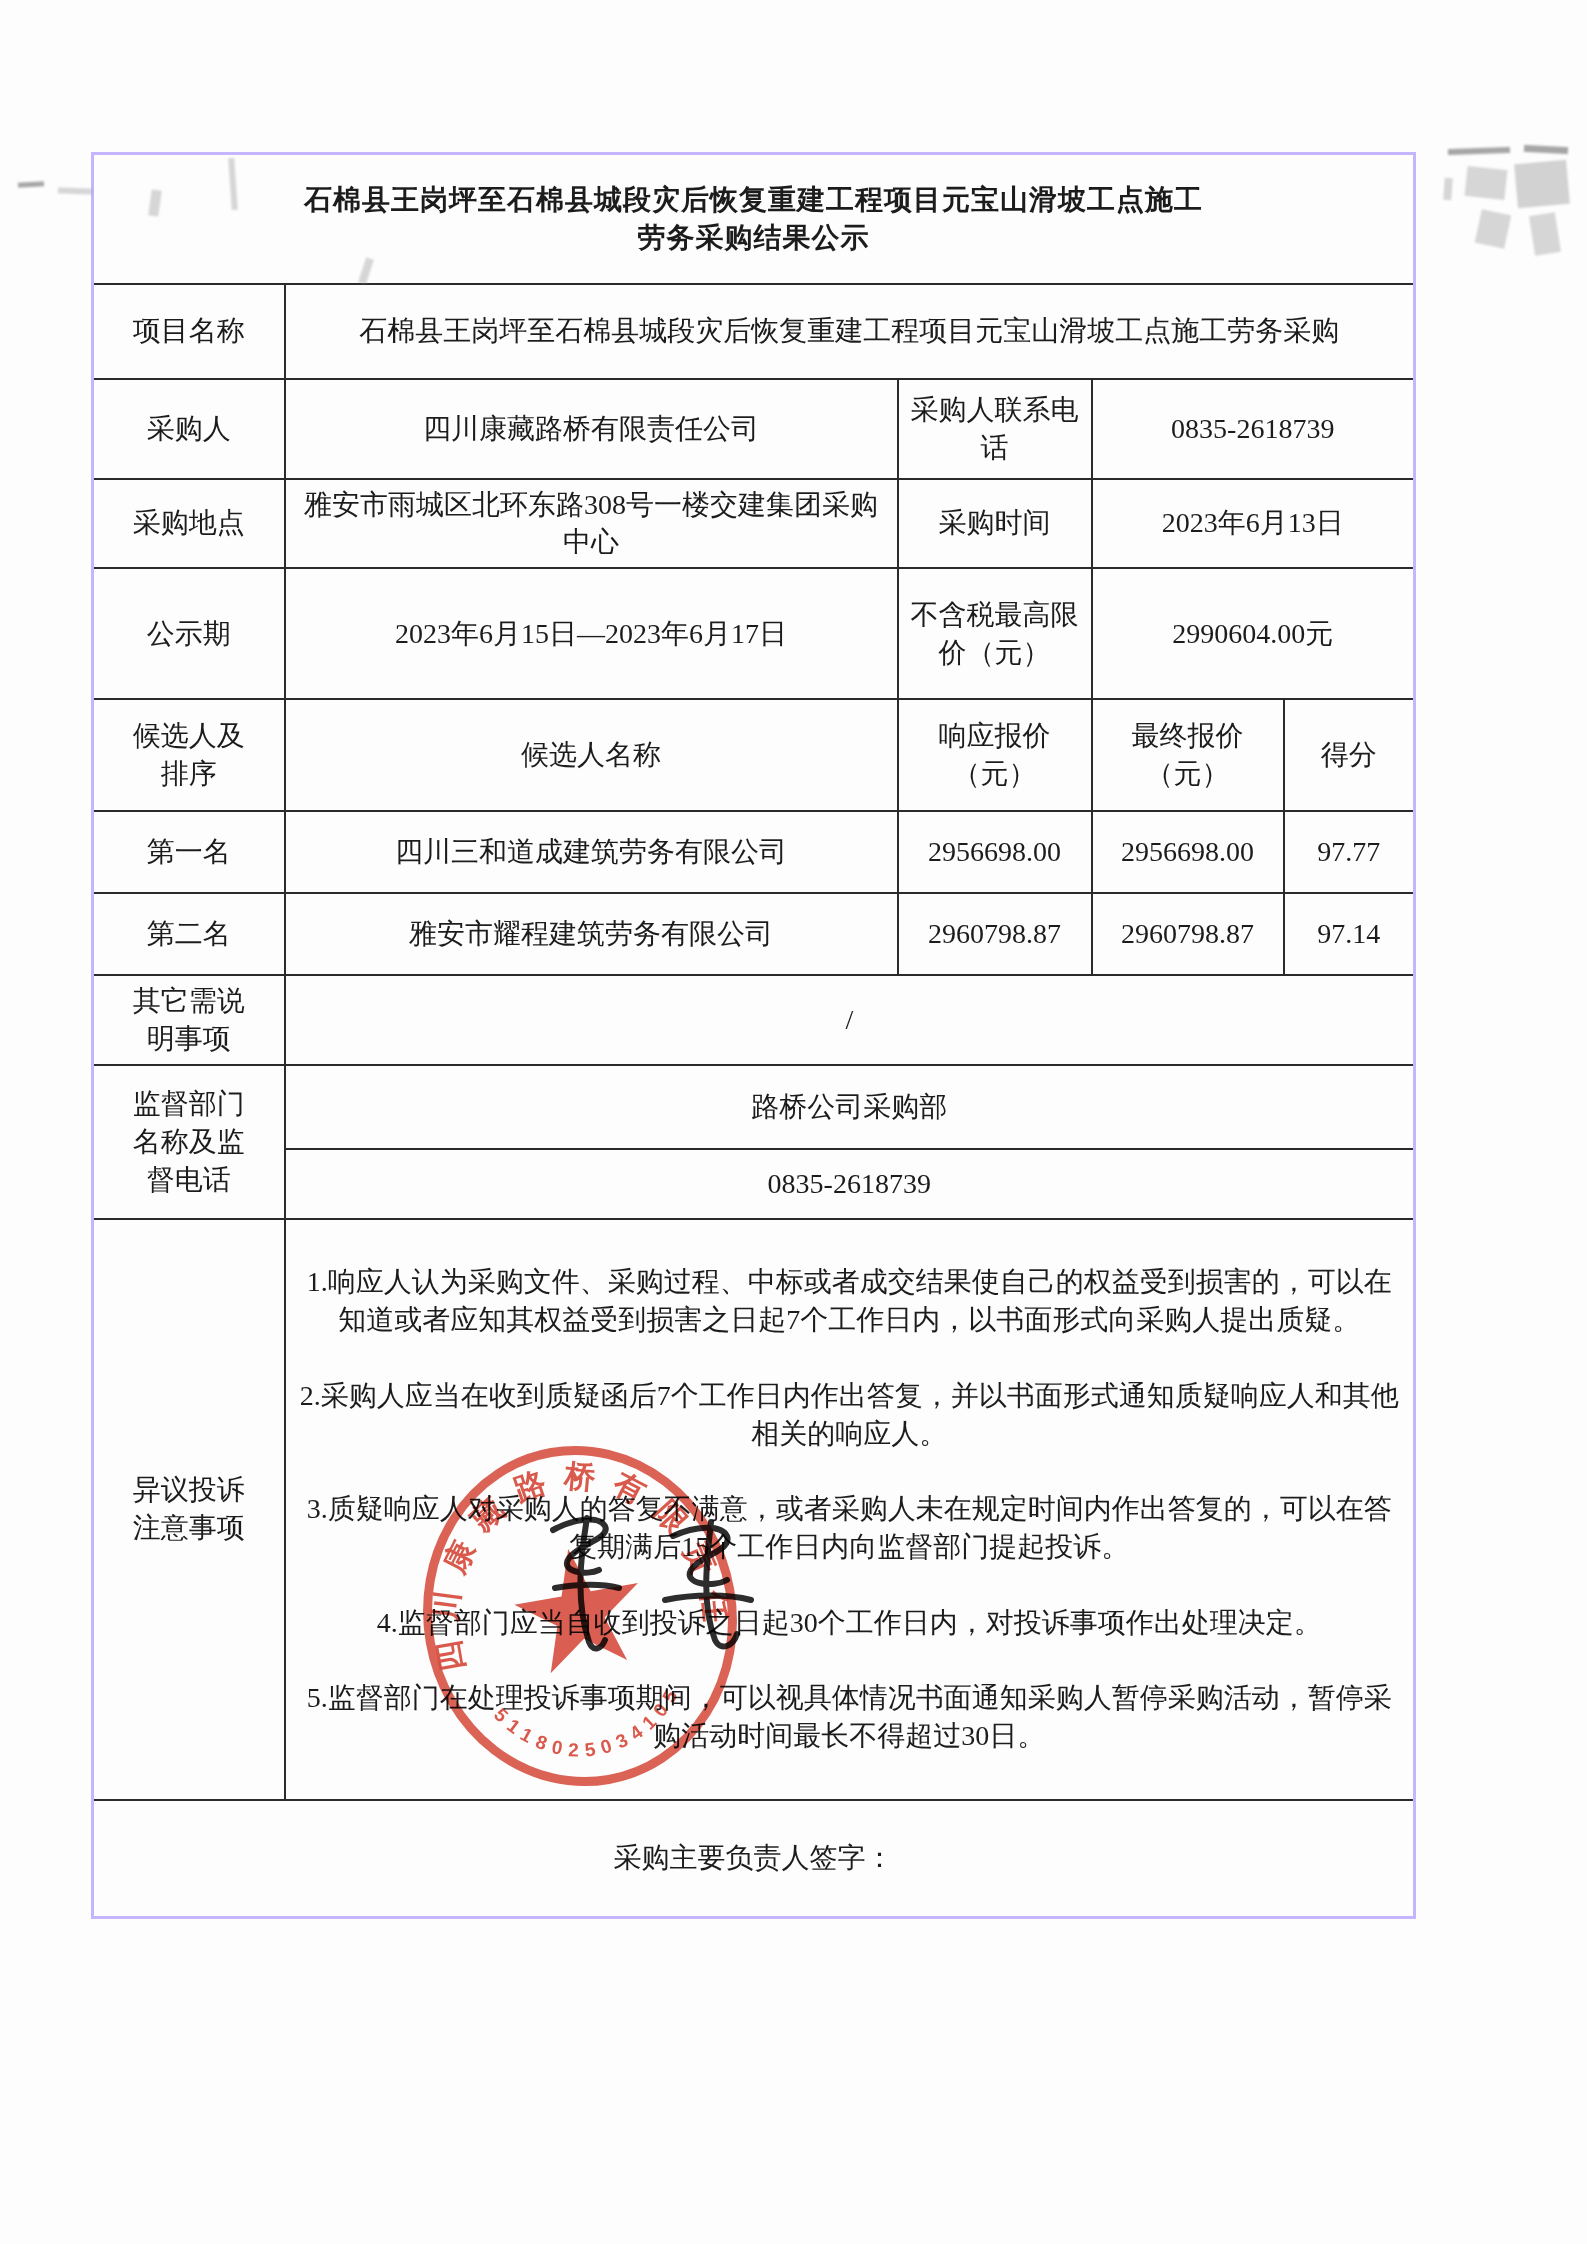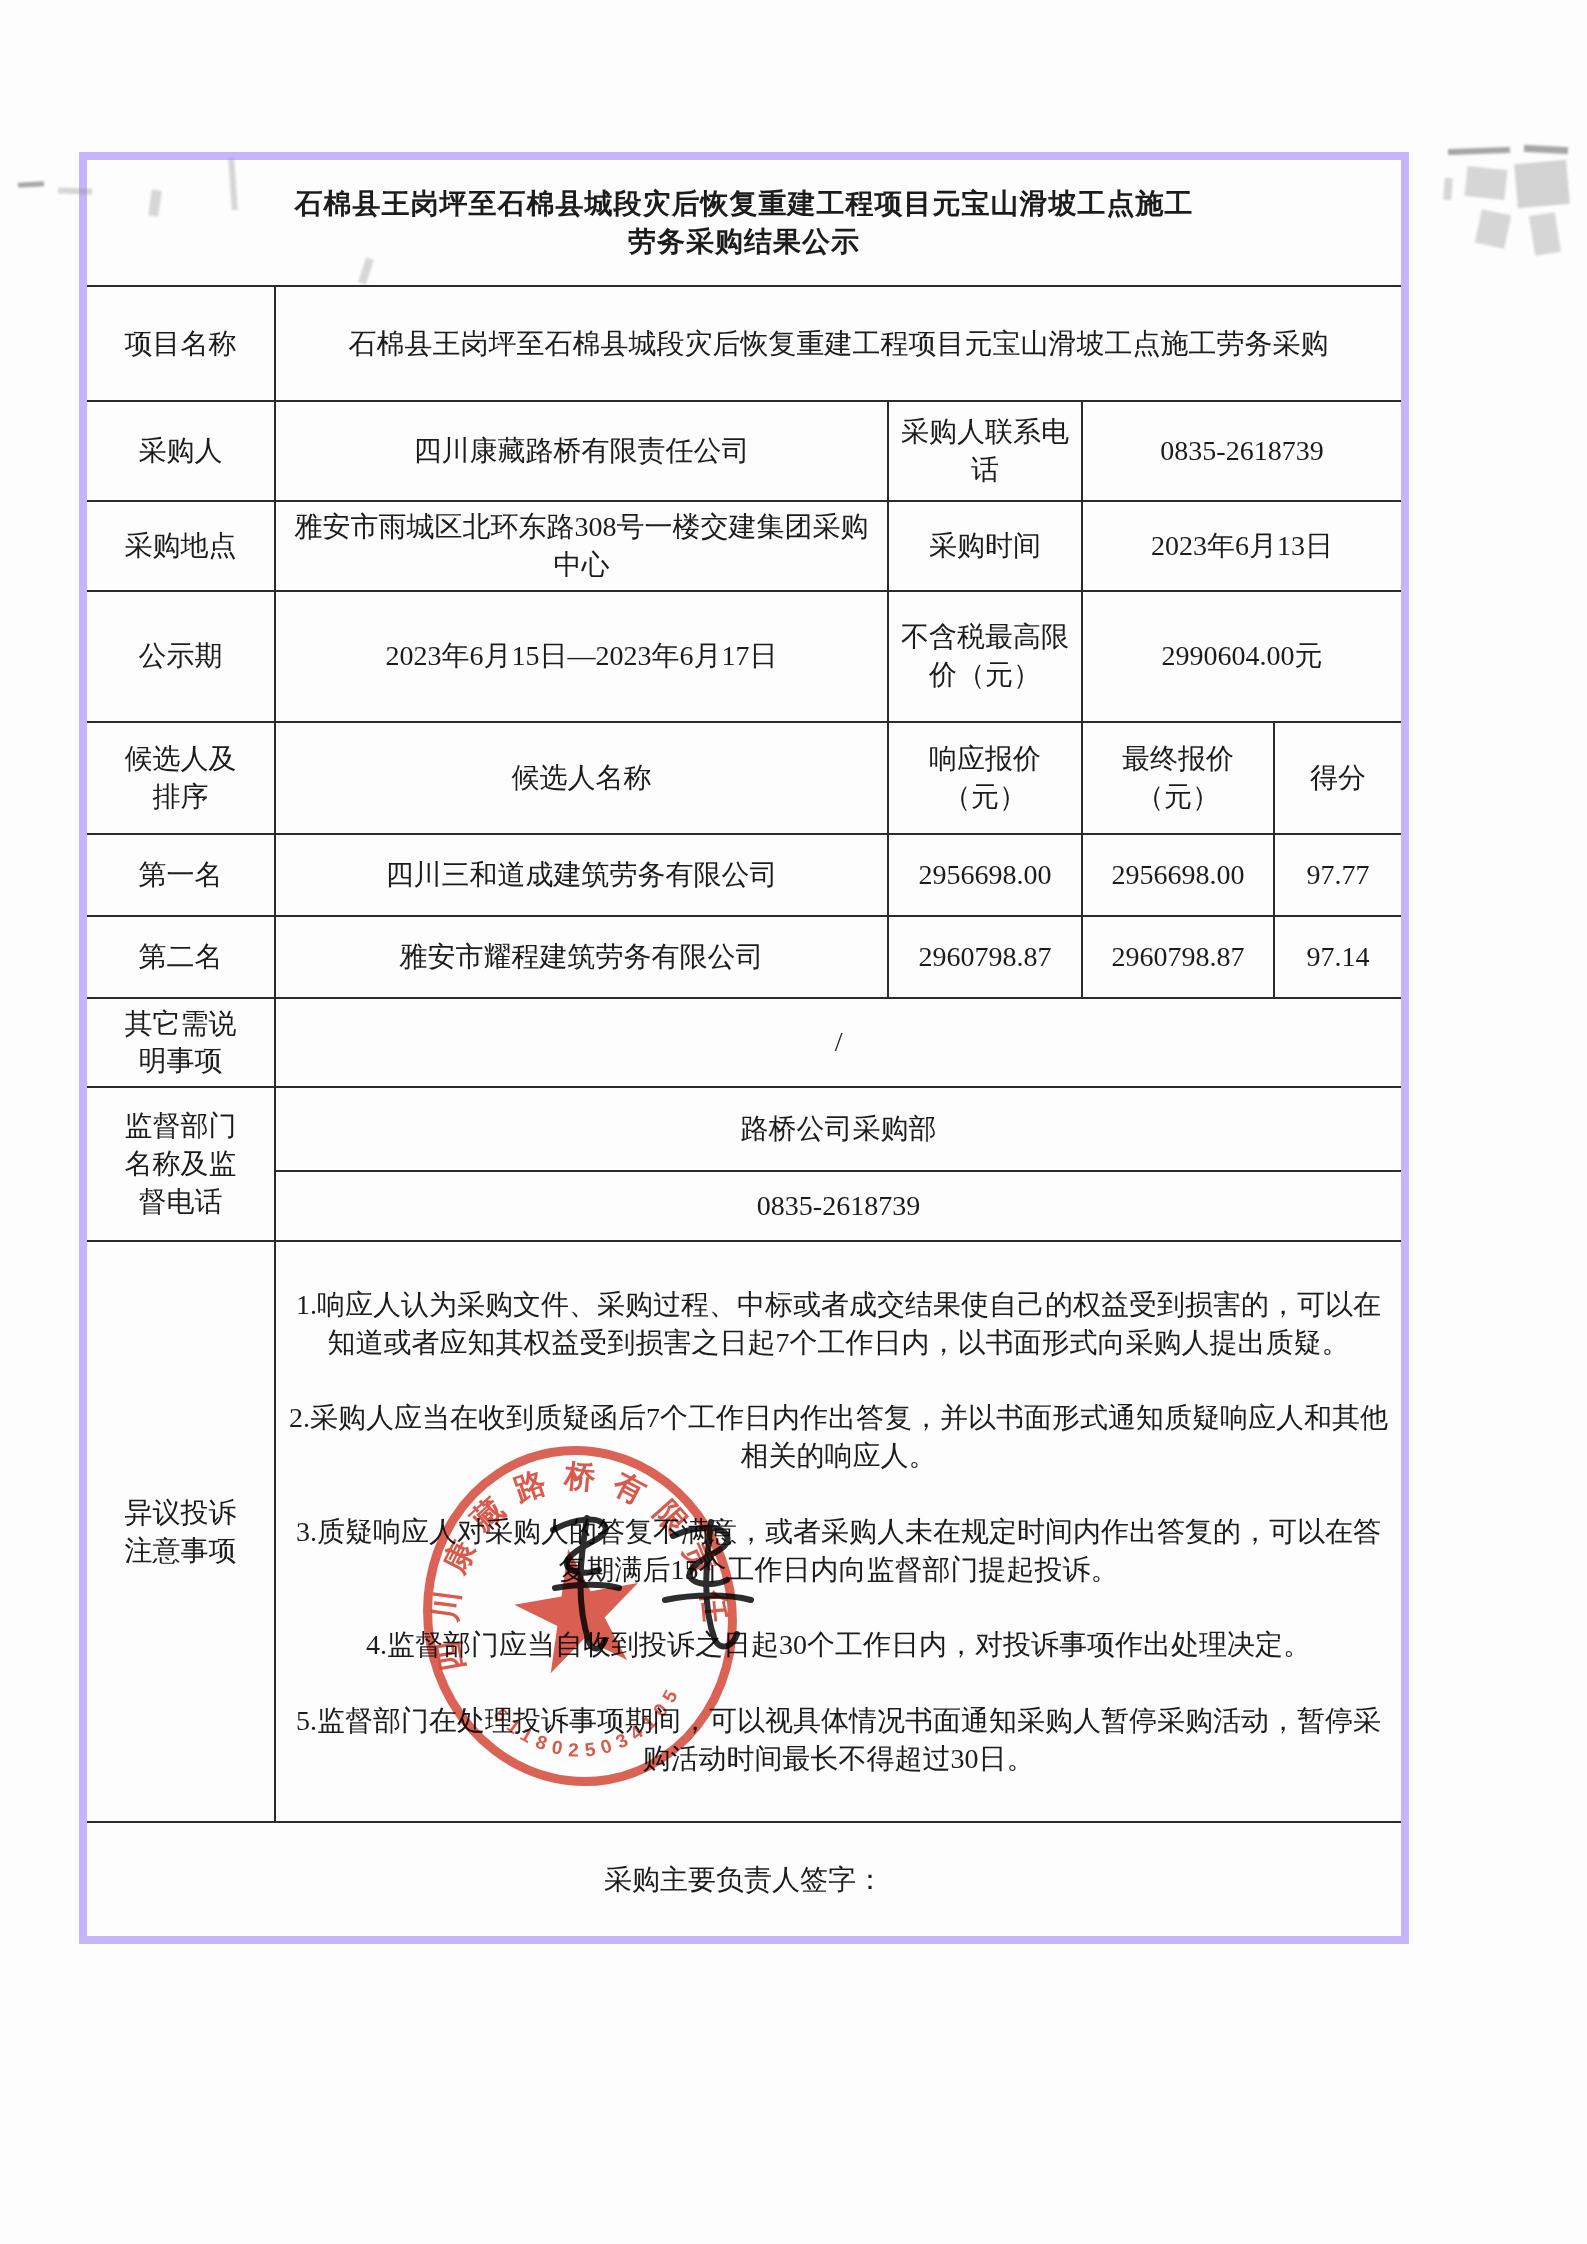--- a/index.html
+++ b/index.html
@@ -4,23 +4,23 @@
 <style>
   html,body{margin:0;padding:0;}
   body{
     width:1587px;height:2244px;position:relative;overflow:hidden;
     background:#fdfdfd;color:#1d1d1d;
     font-family:"Liberation Serif","DejaVu Serif",serif;
   }
   .sheet{position:absolute;inset:0;}
   
   table.doc{
-    position:absolute;left:79px;top:152px;width:1322px;
+    position:absolute;left:91px;top:152px;width:1322px;
     border-collapse:collapse;table-layout:fixed;
-    border:8px solid #c4b5fd;
+    border:3px solid #c4b5fd;
   }
   table.doc td{
     border:2.5px solid #2b2b2b;
     text-align:center;vertical-align:middle;
     font-size:28px;line-height:1.35;
     white-space:pre-line;
     padding:6px 10px;
     word-break:break-all;
     color:#1c1c1c;
   }
@@ -31,21 +31,21 @@
   }
   td.left{text-align:left;}
   td.objection-cell{
     text-align:left;font-size:27.5px;line-height:1.5;
     padding:16px 14px 16px 18px;vertical-align:middle;
   }
   td.signature-cell{
     text-align:left;font-size:30px;padding-left:16px;
   }
   tr.r-title{height:130px}
-  tr.r1{height:115px}
+  tr.r1{height:95px}
   tr.r2{height:100px}
   tr.r3{height:87px}
   tr.r4{height:131px}
   tr.r5{height:112px}
   tr.r6{height:82px}
   tr.r7{height:82px}
   tr.r8{height:76px}
   tr.r9{height:84px}
   tr.r10{height:70px}
   tr.r11{height:316px}

